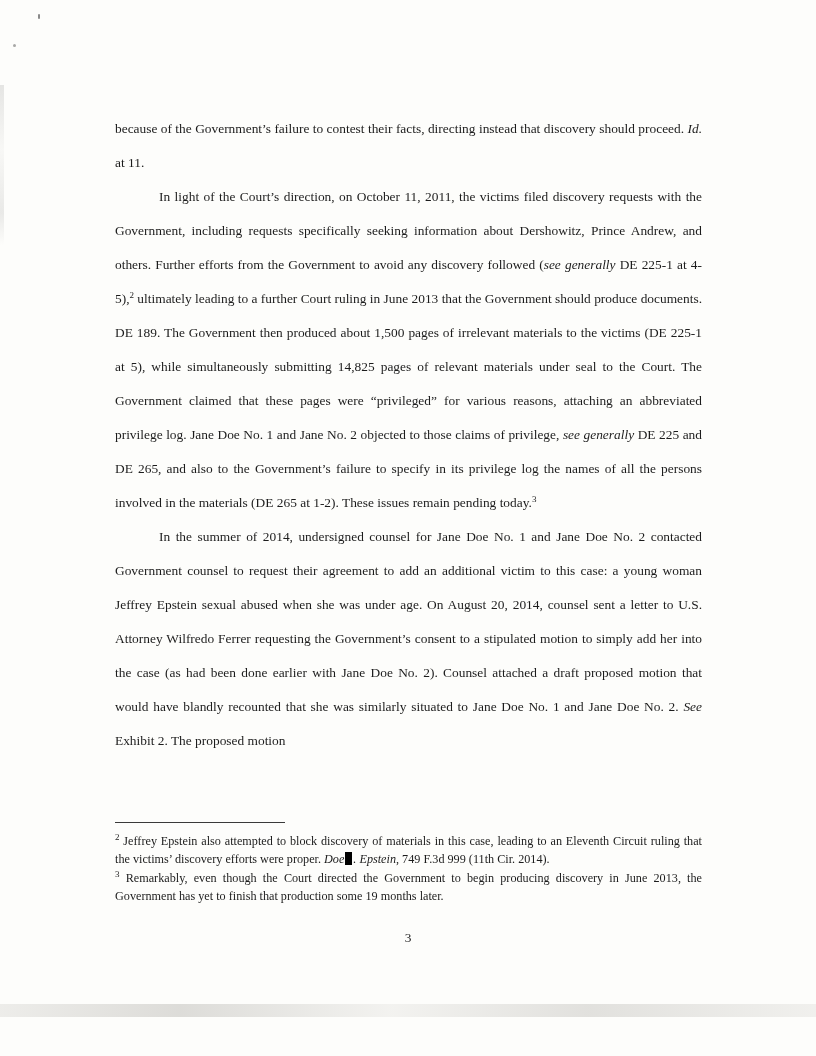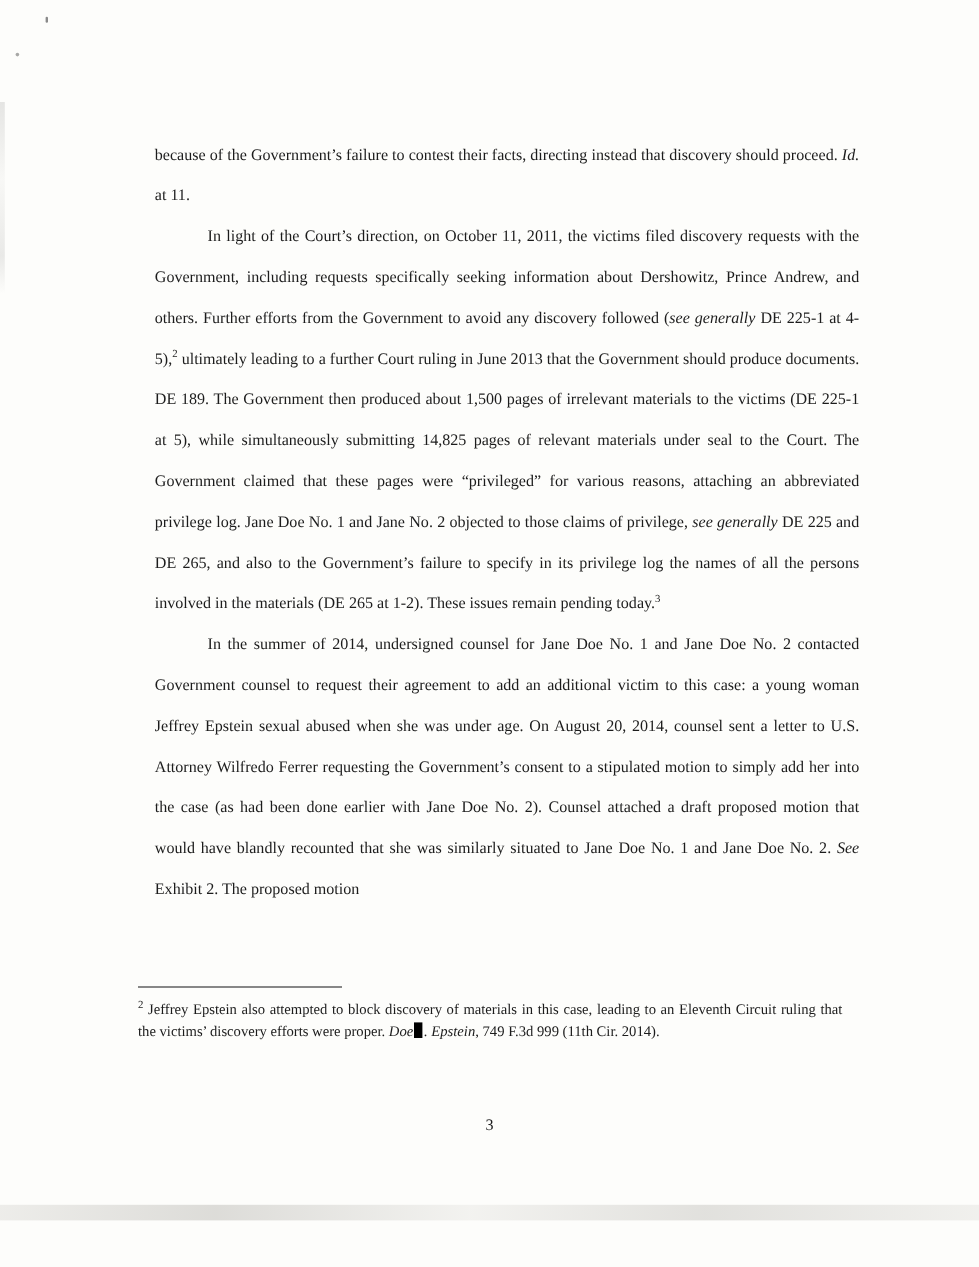--- a/index.html
+++ b/index.html
@@ -17,21 +17,21 @@
   }
   
   .mark-a{position:absolute;left:38px;top:14px;width:2px;height:5px;background:#8a8a8a;border-radius:1px;}
   .mark-b{position:absolute;left:13px;top:44px;width:3px;height:3px;background:#a8a8a6;border-radius:50%;}
   .edge-smudge{position:absolute;left:0;top:85px;width:4px;height:160px;
     background:linear-gradient(to bottom,rgba(120,120,118,.18),rgba(120,120,118,.04) 40%,rgba(120,120,118,.15) 80%,rgba(120,120,118,0));}
   .scan-band{position:absolute;left:0;top:1004px;width:816px;height:13px;
     background:linear-gradient(to right,rgba(190,188,182,.25),rgba(168,166,160,.38) 22%,rgba(196,194,188,.18) 48%,rgba(172,170,164,.34) 72%,rgba(196,194,188,.22));}
 
   .body-text{
-    position:absolute;top:112px;left:129px;width:587px;
+    position:absolute;top:112px;left:115px;width:587px;
     font-size:13.4px;line-height:34px;
     text-align:justify;
   }
   .para{margin:0;}
   .para.indent{text-indent:44px;}
   .i{font-style:italic;}
   .sup{font-size:9px;vertical-align:super;line-height:0;}
 
   .footnote-area{position:absolute;top:822px;left:115px;width:587px;}
   .fn-rule{width:170px;border:none;border-top:1.3px solid #3a3a3a;margin:0 0 9px 0;}
@@ -54,19 +54,20 @@
 
   <main class="body-text">
     <p class="para"><span>because of the Government’s failure to contest their facts, directing instead that discovery should proceed.  </span><span class="i">Id.</span><span> at 11.</span></p>
     <p class="para indent"><span>In light of the Court’s direction, on October 11, 2011, the victims filed discovery requests with the Government, including requests specifically seeking information about Dershowitz, Prince Andrew, and others.  Further efforts from the Government to avoid any discovery followed (</span><span class="i">see generally</span><span> DE 225-1 at 4-5),</span><span class="sup">2</span><span> ultimately leading to a further Court ruling in June 2013 that the Government should produce documents.  DE 189.  The Government then produced about 1,500 pages of irrelevant materials to the victims (DE 225-1 at 5), while simultaneously submitting 14,825 pages of relevant materials under seal to the Court.  The Government claimed that these pages were “privileged” for various reasons, attaching an abbreviated privilege log.  Jane Doe No. 1 and Jane No. 2 objected to those claims of privilege, </span><span class="i">see generally</span><span> DE 225 and DE 265, and also to the Government’s failure to specify in its privilege log the names of all the persons involved in the materials (DE 265 at 1-2).  These issues remain pending today.</span><span class="sup">3</span></p>
     <p class="para indent"><span>In the summer of 2014, undersigned counsel for Jane Doe No. 1 and Jane Doe No. 2 contacted Government counsel to request their agreement to add an additional victim to this case: a young woman Jeffrey Epstein sexual abused when she was under age.  On August 20, 2014, counsel sent a letter to U.S. Attorney Wilfredo Ferrer requesting the Government’s consent to a stipulated motion to simply add her into the case (as had been done earlier with Jane Doe No. 2).  Counsel attached a draft proposed motion that would have blandly recounted that she was similarly situated to Jane Doe No. 1 and Jane Doe No. 2.  </span><span class="i">See</span><span> Exhibit 2.  The proposed motion</span></p>
   </main>
 
   <section class="footnote-area">
     <hr class="fn-rule">
     <p class="footnote"><span class="sup">2</span><span> Jeffrey Epstein also attempted to block discovery of materials in this case, leading to an Eleventh Circuit ruling that the victims’ discovery efforts were proper.  </span><span class="i">Doe</span><span class="redact"></span><span class="i">. Epstein</span><span>, 749 F.3d 999 (11th Cir. 2014).</span></p>
+    <p class="footnote"><span class="sup">3</span><span> Remarkably, even though the Court directed the Government to begin producing discovery in June 2013, the Government has yet to finish that production some 19 months later.</span></p>
   </section>
 
   <div class="page-number">3</div>
 
   <div class="scan-band"></div>
 
 </div>
 
 </body></html>

